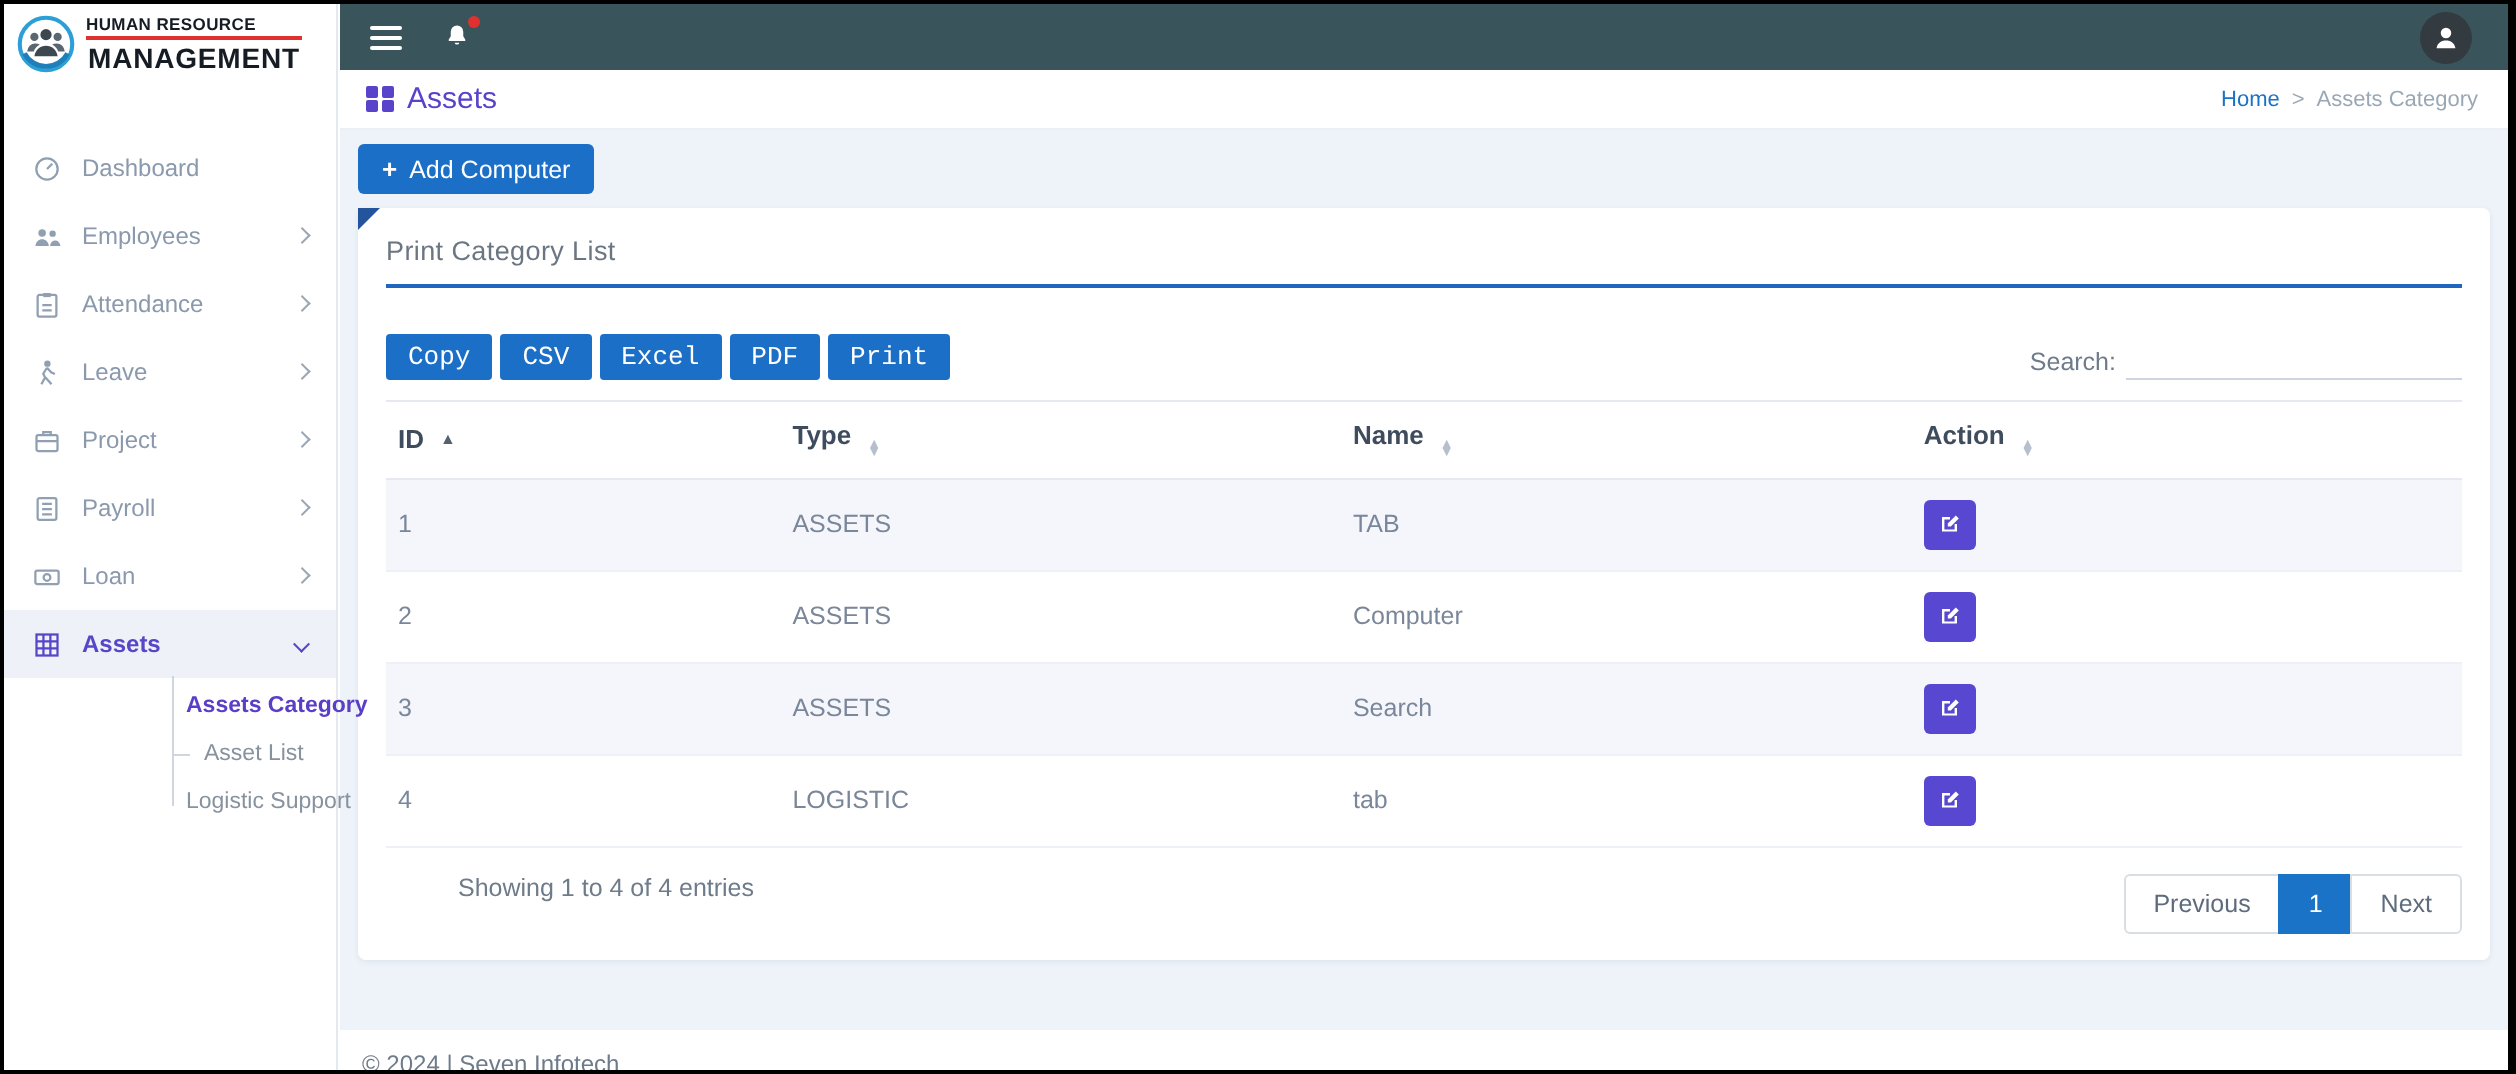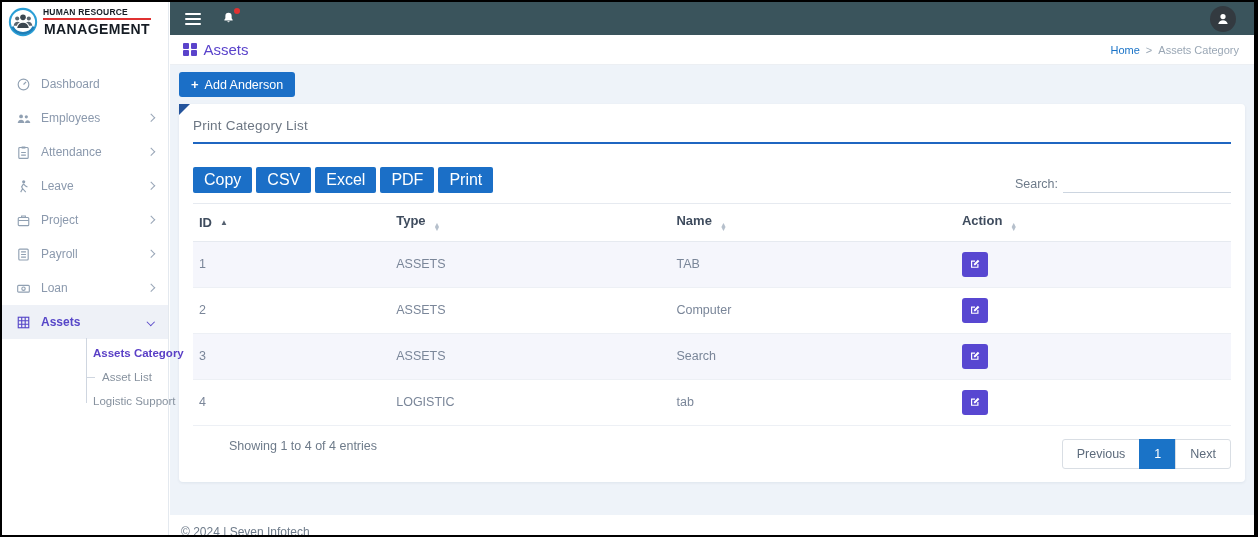--- a/index.html
+++ b/index.html
@@ -59,21 +59,21 @@
   .bc-cur { color:#9aa7b5; }
 
   .content { position:absolute; top:63px; left:0; right:0; bottom:20px; background:#eef3f9; padding:7px 9px 0 9px; overflow:hidden; }
   .btn-add { display:inline-flex; align-items:center; gap:6px; background:#1b6fc7; color:#fff; font-size:12.5px; border:none; border-radius:3px; padding:5px 12px; cursor:pointer; font-family:inherit; }
   .plus { font-weight:bold; font-size:13px; }
 
   .card { position:relative; margin-top:7px; background:#fff; border-radius:4px; box-shadow:0 1px 3px rgba(40,60,90,.08); padding:14px 14px 13px; }
   .card-fold { position:absolute; left:0; top:0; width:0; height:0; border-top:11px solid #24549c; border-right:11px solid transparent; }
   .card-title { font-size:13.5px; color:#6c7683; letter-spacing:.2px; padding-bottom:9px; border-bottom:2px solid #1f66c1; }
   .toolbar { margin-top:23px; display:flex; align-items:flex-end; }
-  .exp-btn { background:#1b6fc7; color:#fff; border:none; border-radius:2px; font-size:16px; padding:4px 11px; margin-right:4px; cursor:pointer; font-family:Liberation Sans, sans-serif; }
+  .exp-btn { background:#1b6fc7; color:#fff; border:none; border-radius:2px; font-size:13px; padding:4px 11px; margin-right:4px; cursor:pointer; font-family:Liberation Mono, monospace; }
   .search-box { margin-left:auto; display:flex; align-items:center; gap:5px; }
   .search-box label { font-size:12.5px; color:#6e7b8a; }
   .search-box input { width:168px; border:none; border-bottom:1px solid #ccd5e0; background:transparent; outline:none; font-size:12px; padding:2px 4px; font-family:inherit; }
 
   table.dt { width:100%; border-collapse:collapse; margin-top:10px; }
   table.dt col.c1{width:19%;} table.dt col.c2{width:27%;} table.dt col.c3{width:27.5%;} table.dt col.c4{width:26.5%;}
   table.dt th { text-align:left; font-size:13px; font-weight:bold; color:#3f4c5e; padding:9px 6px; border-top:1px solid #e6eaf0; border-bottom:1px solid #e6eaf0; cursor:pointer; }
   table.dt td { font-size:12.5px; color:#7a8699; padding:10px 6px; border-bottom:1px solid #edf0f5; }
   table.dt tbody tr:nth-child(odd) { background:#f5f6fc; }
   .sort-asc { font-size:8px; color:#556170; margin-left:8px; vertical-align:2px; }
@@ -250,21 +250,21 @@
       <div class="breadcrumb">
         <span class="bc-home">Home</span>
         <span class="bc-sep">&gt;</span>
         <span class="bc-cur">Assets Category</span>
       </div>
     </div>
 
     <div class="content">
       <button class="btn-add">
         <span class="plus">+</span>
-        <span>Add Anderson</span>
+        <span>Add Computer</span>
       </button>
 
       <div class="card">
         <div class="card-fold"></div>
         <div class="card-title">Print Category List</div>
 
         <div class="toolbar">
           <button class="exp-btn">Copy</button>
           <button class="exp-btn">CSV</button>
           <button class="exp-btn">Excel</button>

